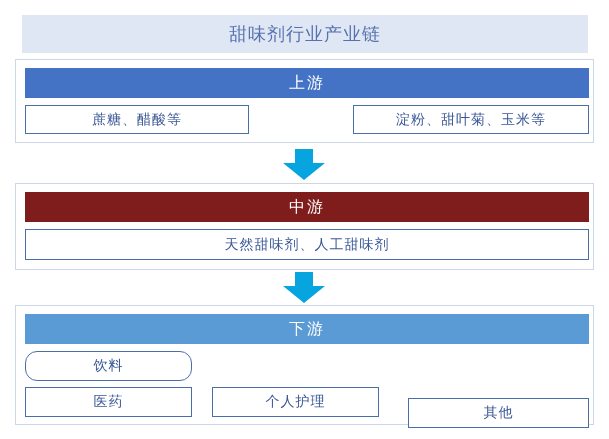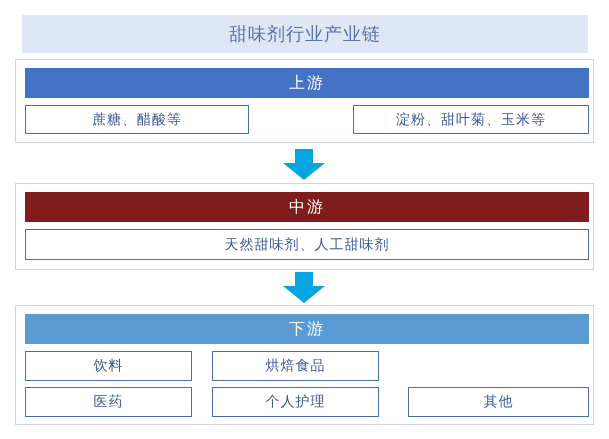--- a/index.html
+++ b/index.html
@@ -87,26 +87,26 @@
   }
 
   
   .up-box-0 { left: 9px;   top: 45px; width: 224px; height: 29px; }
   .up-box-1 { left: 337px; top: 45px; width: 236px; height: 29px; }
 
   
   .mid-box-0 { left: 9px; top: 45px; width: 564px; height: 31px; }
 
   
-  .down-box-0 { left: 9px;   top: 45px; width: 167px; height: 30px; }
+  .down-box-0 { left: 9px;   top: 45px; width: 167px; height: 30px; border-radius: 12px; }
   .down-box-1 { left: 196px; top: 45px; width: 167px; height: 30px; }
   .down-box-2 { left: 392px; top: 45px; width: 181px; height: 30px; }
   .down-box-3 { left: 9px;   top: 81px; width: 167px; height: 30px; }
   .down-box-4 { left: 196px; top: 81px; width: 167px; height: 30px; }
-  .down-box-5 { left: 392px; top: 81px; width: 181px; height: 30px; }
+  .down-box-5 { left: 392px; top: 92px; width: 181px; height: 30px; }
 
   
   .arrow-down {
     position: absolute;
     width: 44px;
     height: 32px;
     left: 282px;
   }
   .arrow-1 { top: 149px; }
   .arrow-2 { top: 272px; }
@@ -140,19 +140,18 @@
 
   <div class="arrow-down arrow-2">
     <svg viewBox="0 0 44 32" xmlns="http://www.w3.org/2000/svg" aria-hidden="true">
       <polygon points="13,0 31,0 31,14 43,14 22,31 1,14 13,14" fill="#07a5e0"></polygon>
     </svg>
   </div>
 
   <div class="section section-downstream">
     <div class="stage-header downstream">下游</div>
     <div class="item-box down-box-0">饮料</div>
-    <div class="item-box down-box-1">烘焙食品</div>
     <div class="item-box down-box-3">医药</div>
     <div class="item-box down-box-4">个人护理</div>
     <div class="item-box down-box-5">其他</div>
   </div>
 
 </div>
 
 </body></html>

